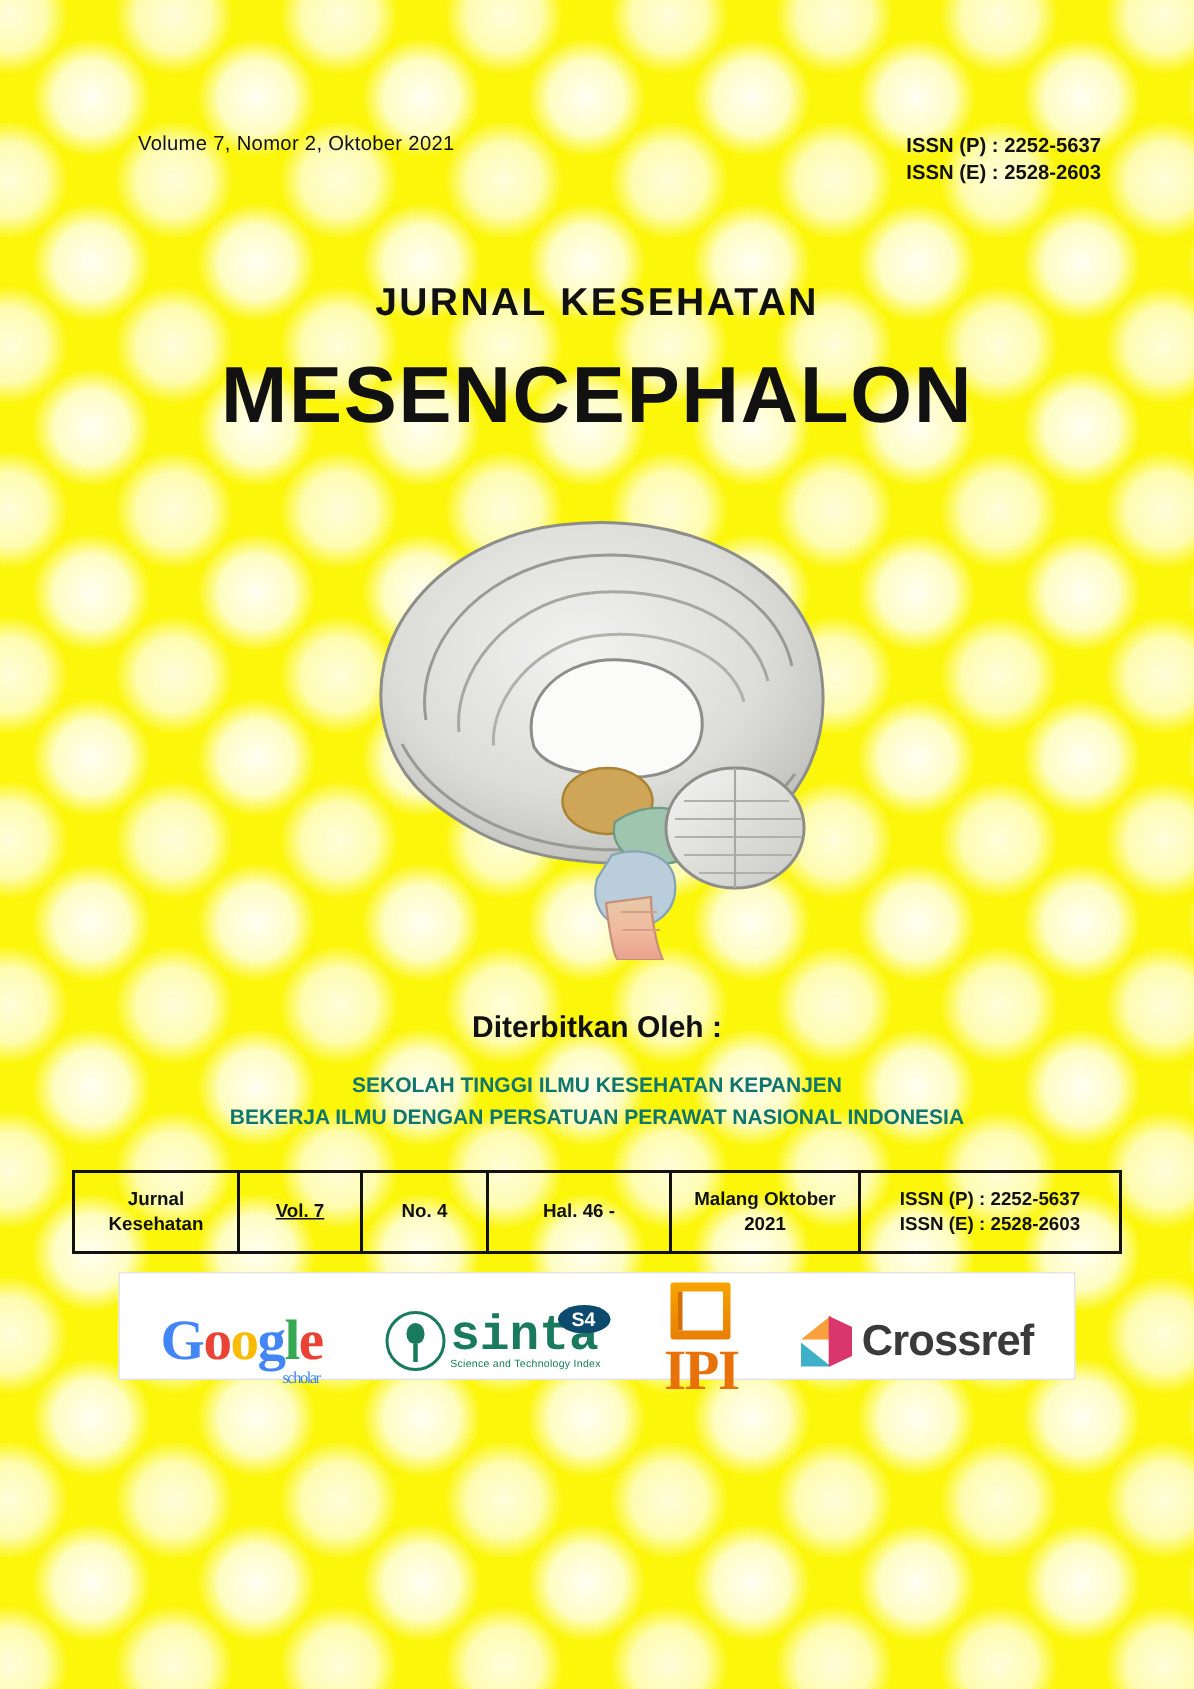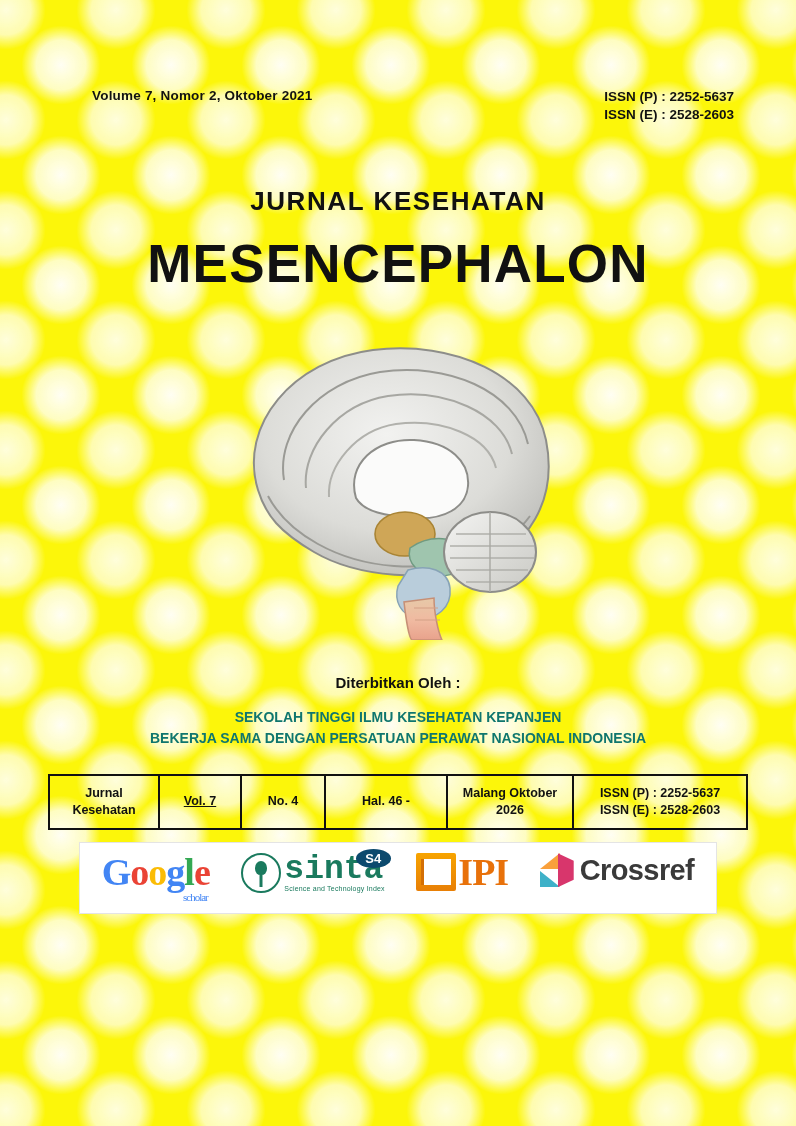--- a/index.html
+++ b/index.html
@@ -40,21 +40,21 @@
     height: 100%;
   }
   .top-row {
     display: flex;
     justify-content: space-between;
     align-items: flex-start;
     padding: 88px 62px 0 92px;
   }
   .volume-line {
     font-size: 13.5px;
-    font-weight: bold;
+    font-weight: normal;
     color: #111;
     letter-spacing: .2px;
   }
   .issn-block {
     text-align: left;
     font-size: 13.5px;
     font-weight: bold;
     color: #111;
     line-height: 1.35;
   }
@@ -83,21 +83,21 @@
   }
   .brain {
     width: 400px;
     height: 320px;
   }
   .publisher {
     margin-top: 34px;
     text-align: center;
   }
   .pub-label {
-    font-size: 15px;
+    font-size: 20px;
     font-weight: bold;
     color: #111;
   }
   .pub-lines {
     margin-top: 16px;
     font-size: 14px;
     font-weight: bold;
     color: #0f766e;
     line-height: 1.45;
   }
@@ -135,21 +135,21 @@
     background: #ffffff;
     border: 1px solid #e4e4e4;
     display: flex;
     align-items: center;
     justify-content: space-around;
     padding: 0 6px;
     box-sizing: border-box;
   }
   .logo {
     display: flex;
-    align-items: flex-start;
+    align-items: center;
     justify-content: center;
     height: 100%;
     margin-top: 21px;
   }
   
   .google {
     font-size: 38px;
     font-weight: bold;
     letter-spacing: -1px;
     line-height: 1;
@@ -235,20 +235,21 @@
     font-weight: bold;
     display: flex;
     align-items: center;
     justify-content: center;
   }
   
   .ipi {
     display: flex;
     align-items: center;
     gap: 2px;
+    flex-direction: column;
   }
   .ipi-book {
     width: 40px;
     height: 38px;
     background: linear-gradient(180deg, #f7a400 0%, #e87f06 100%);
     position: relative;
     border-radius: 2px;
   }
   .ipi-book::before {
     content: "";
@@ -355,35 +356,35 @@
 
         <path d="M206,282 C206,282 210,318 214,320 L244,320 C240,312 236,292 236,278 Z" fill="url(#stem)" stroke="#c68f76" stroke-width="1.5"></path>
         <path d="M216,288 L240,288 M217,300 L242,300" stroke="#d39f86" stroke-width="1.2"></path>
       </svg>
     </div>
 
     <div class="publisher">
       <div class="pub-label">Diterbitkan Oleh :</div>
       <div class="pub-lines">
         <div>SEKOLAH TINGGI ILMU KESEHATAN KEPANJEN</div>
-        <div>BEKERJA SAMA DENGAN PERSATUAN PERAWAT NASIONAL INDONESIA</div>
+        <div>BEKERJA ILMU DENGAN PERSATUAN PERAWAT NASIONAL INDONESIA</div>
       </div>
     </div>
 
     <table class="info-table">
       <tbody>
           <tr>
         <td class="col-1">
           <div style="white-space:pre-line">Jurnal Kesehatan</div>
         </td>
         <td class="col-2">Vol. 7</td>
         <td class="col-3">No. 4</td>
         <td class="col-4">Hal. 46 -</td>
         <td class="col-5">
-          <div style="white-space:pre-line">Malang Oktober 2026</div>
+          <div style="white-space:pre-line">Malang Oktober 2021</div>
         </td>
         <td class="col-6 cell-issn">
           <div>ISSN (P) : 2252-5637</div>
           <div>ISSN (E) : 2528-2603</div>
         </td>
       </tr>
     </tbody>
       </table>
 
     <div class="indexing">

